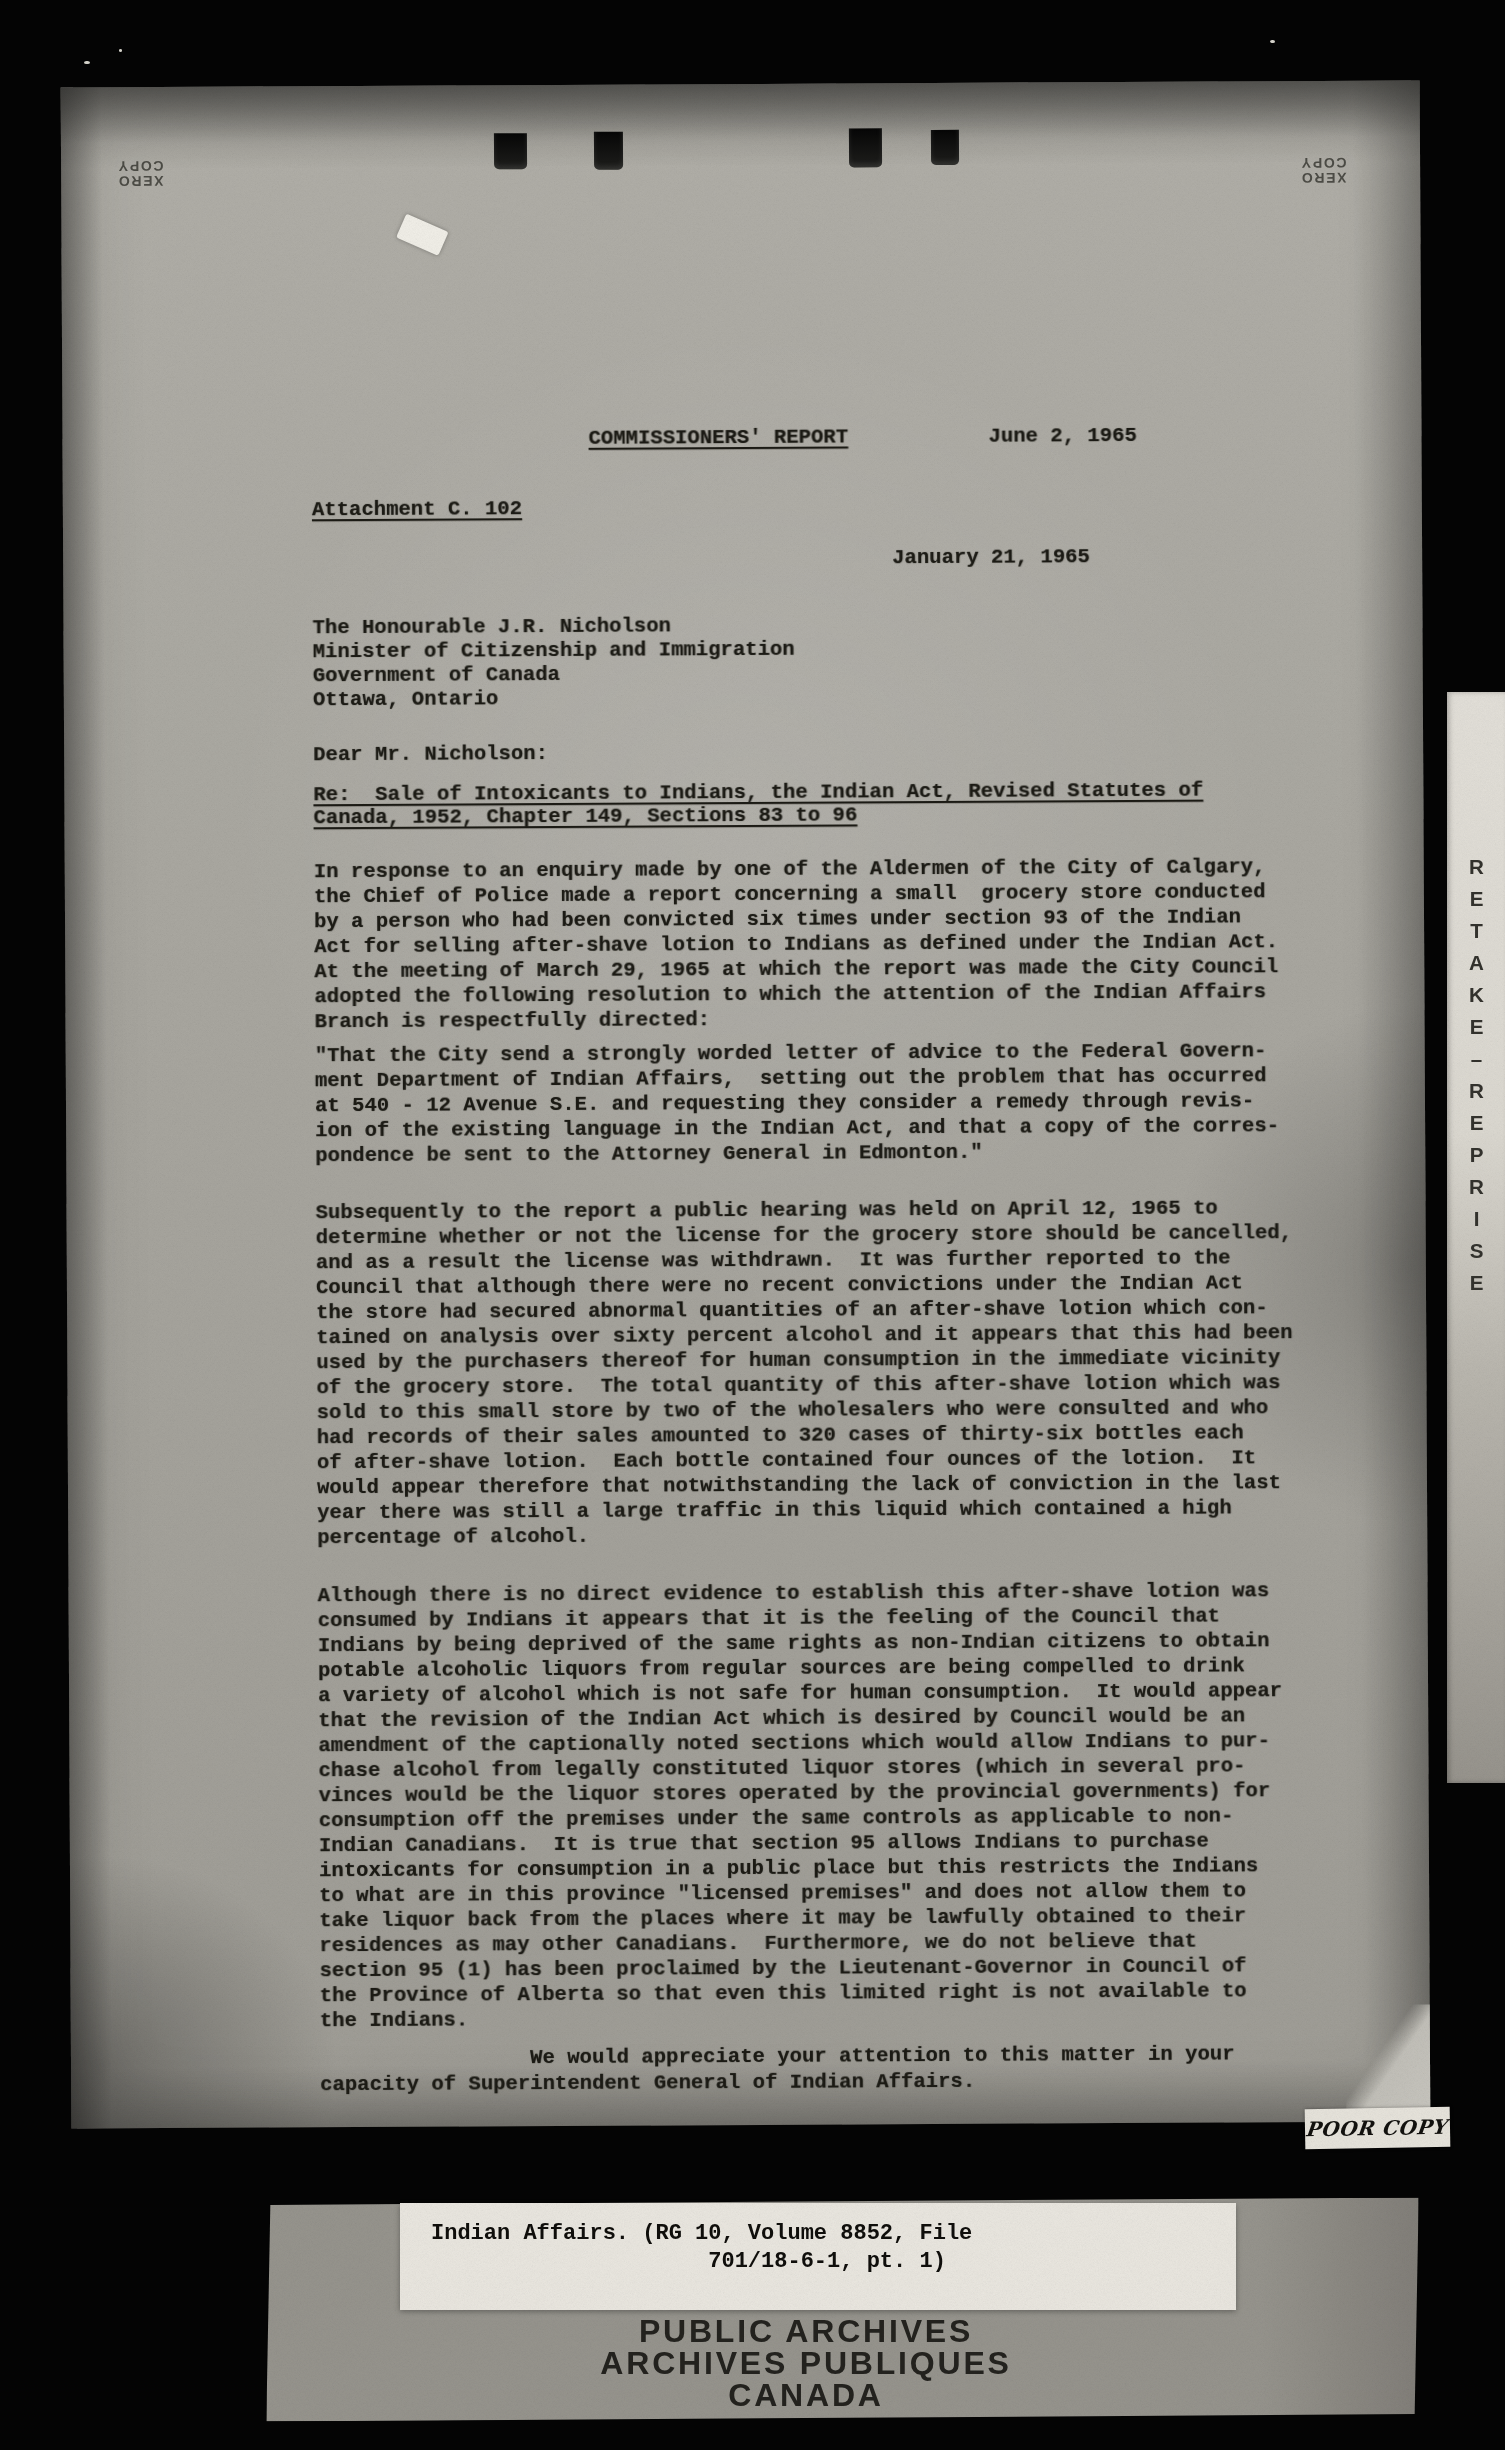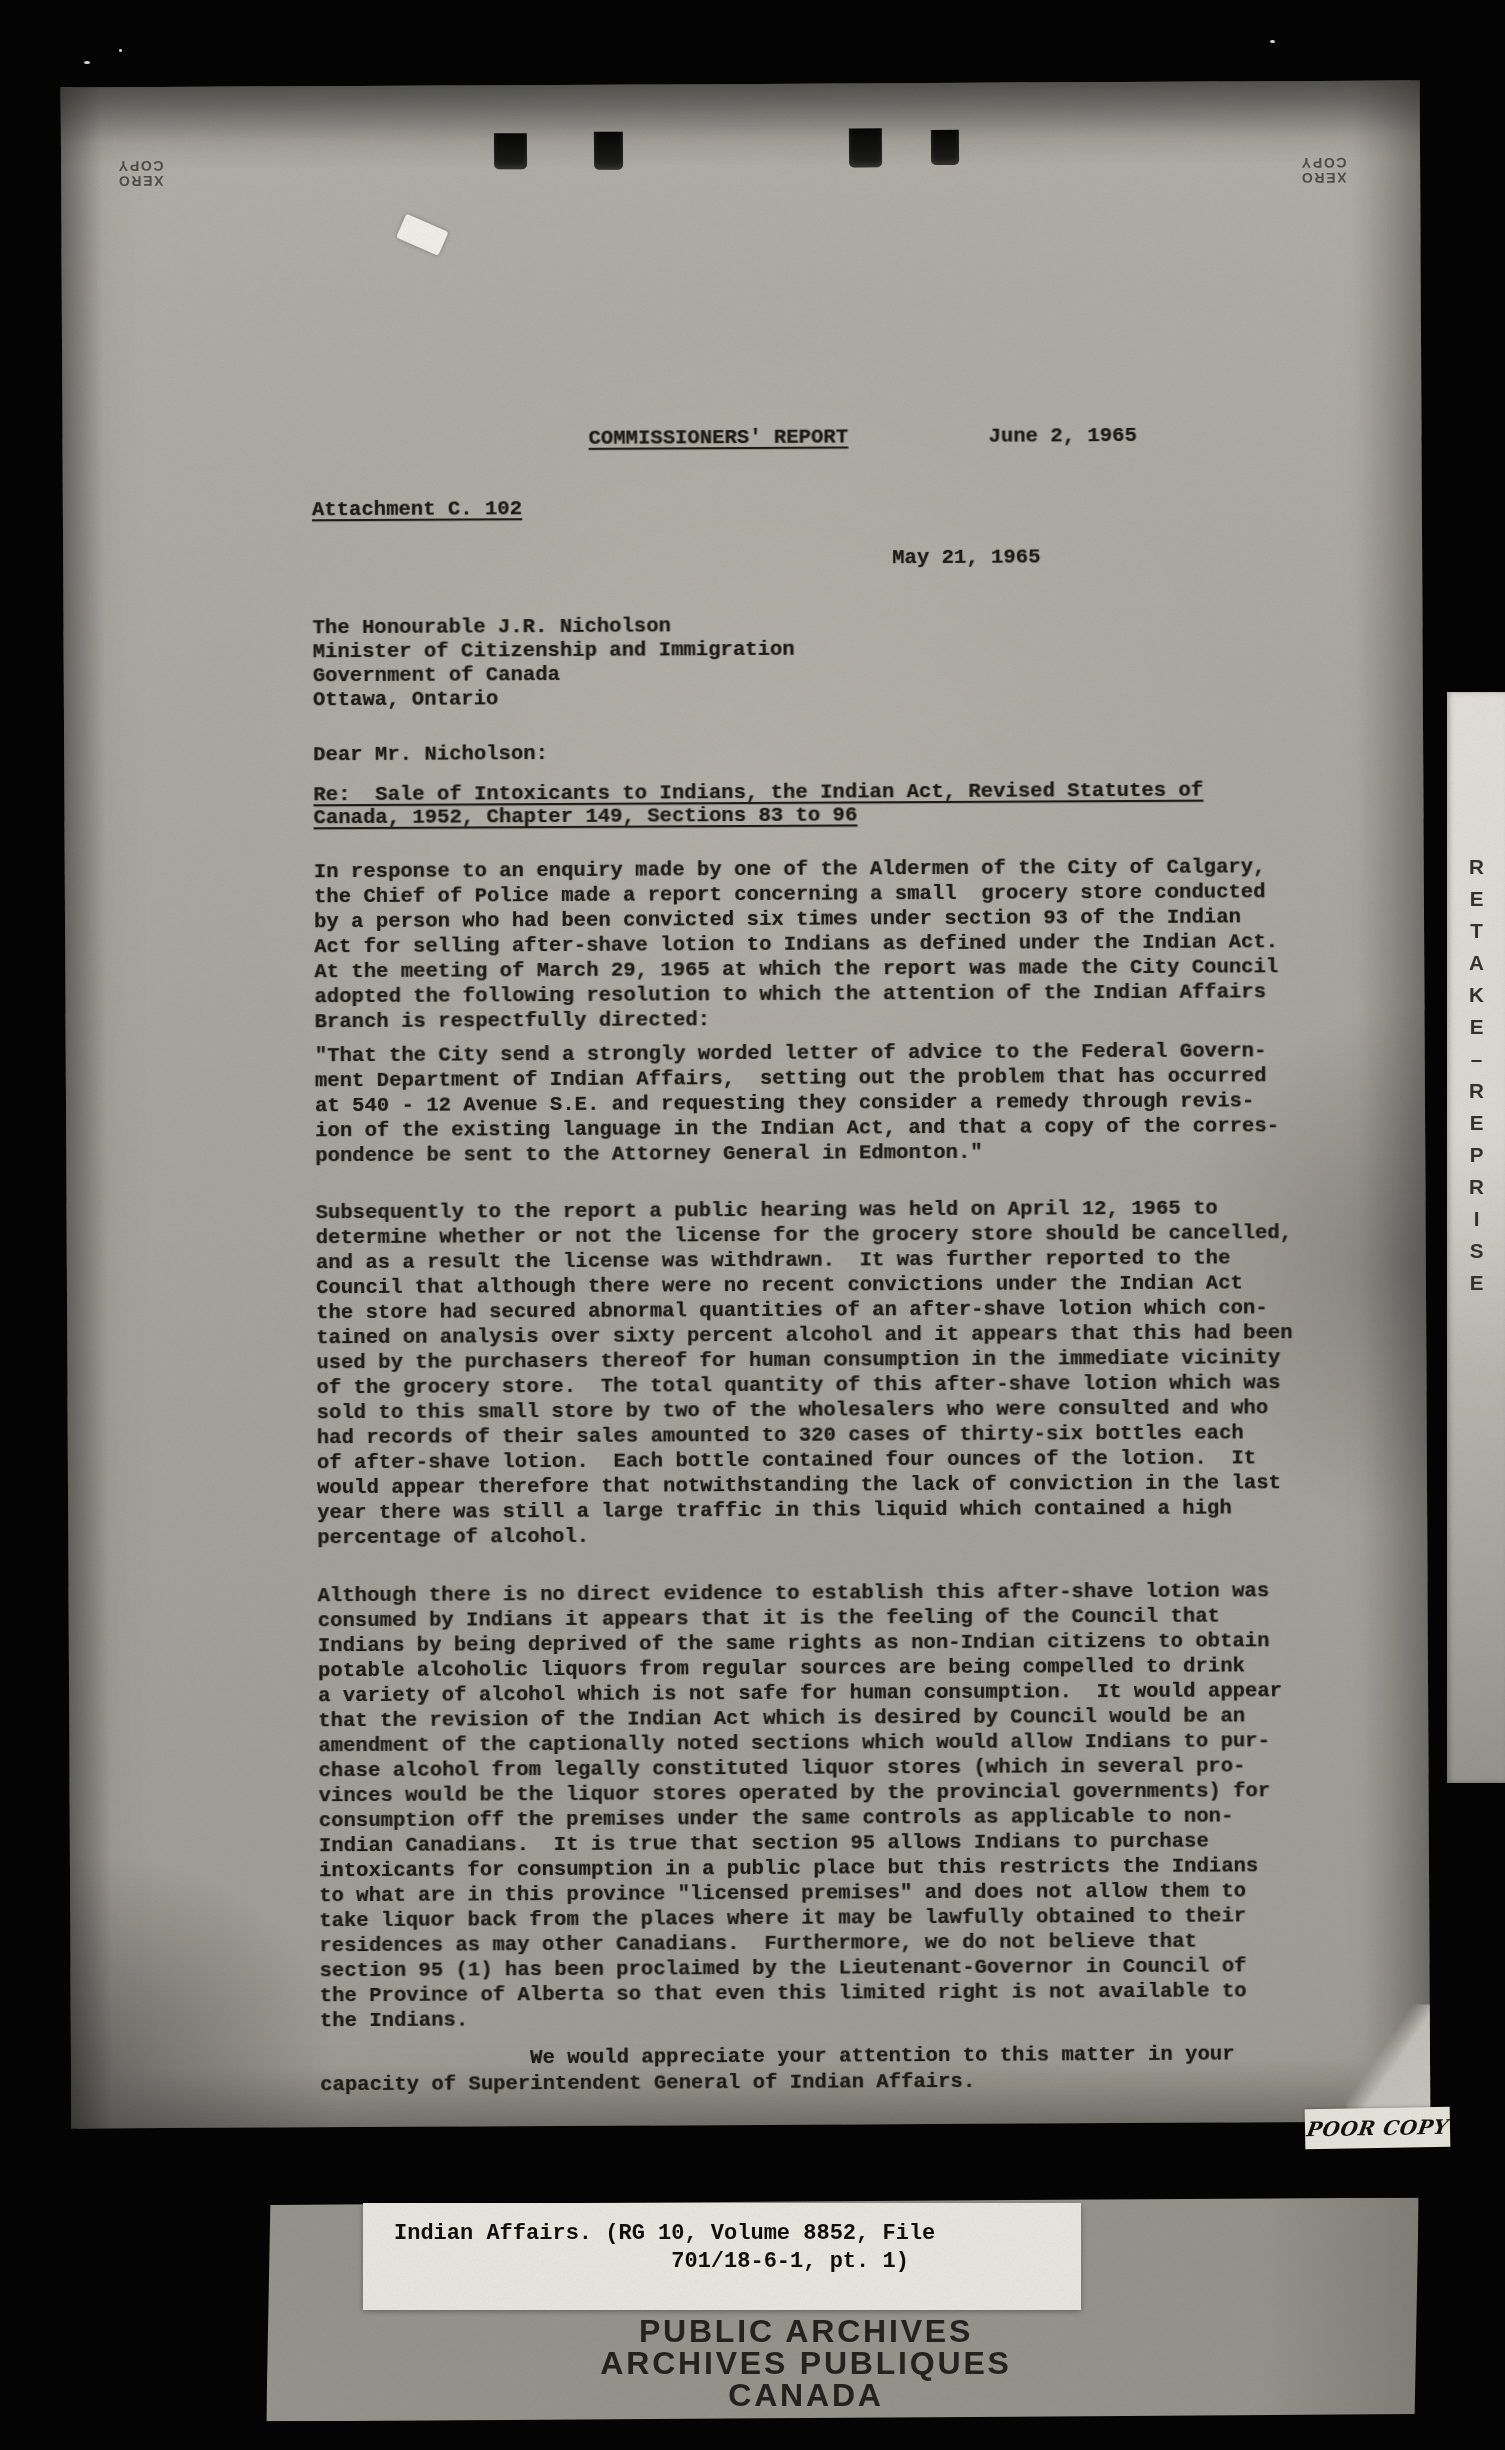--- a/index.html
+++ b/index.html
@@ -112,21 +112,21 @@
   }
   .archive-backing {
     position: absolute;
     left: 266px; top: 2199px; width: 1153px; height: 221px;
     background: linear-gradient(90deg, #96948d 0%, #96948d 86%, #827f79 100%);
     clip-path: polygon(0.4% 2%, 100% 0%, 99.6% 98%, 0% 100%);
     transform: rotate(-0.15deg);
   }
   .archive-label {
     position: absolute;
-    left: 363px; top: 2203px; width: 718px; height: 107px;
+    left: 400px; top: 2203px; width: 836px; height: 107px;
     background: #eae7e0;
     box-shadow: 0 2.2px 5.6px rgba(0,0,0,0.35);
   }
   .archive-label-text {
     position: absolute; left: 31px; top: 16.7px;
     font-family: "Liberation Mono", monospace;
     font-size: 22px; line-height: 28px; font-weight: bold;
     color: #0f0e0b; white-space: pre;
   }
   .archives-footer {
@@ -170,21 +170,21 @@
   <div class="tab" style="left:870px; top:47px; width:28px; height:35px;"></div>
 
   <div class="tape" style="left:338px; top:136px; width:46px; height:25.6px; transform:rotate(24deg);"></div>
 
   <div class="letter">
     <div class="typed u" style="left:526px; top:341px;">COMMISSIONERS' REPORT</div>
     <div class="typed" style="left:926px; top:341px;">June 2, 1965</div>
 
     <div class="typed u" style="left:249px; top:411px;">Attachment C. 102</div>
 
-    <div class="typed" style="left:829px; top:462px;">May 21, 1965</div>
+    <div class="typed" style="left:829px; top:462px;">January 21, 1965</div>
 
     <div class="typed lh43" style="left:249px; top:530px;">The Honourable J.R. Nicholson
 Minister of Citizenship and Immigration
 Government of Canada
 Ottawa, Ontario</div>
 
     <div class="typed" style="left:249px; top:656px;">Dear Mr. Nicholson:</div>
 
     <div class="typed u lh41" style="left:249px; top:697px;">Re:  Sale of Intoxicants to Indians, the Indian Act, Revised Statutes of
 Canada, 1952, Chapter 149, Sections 83 to 96</div>

